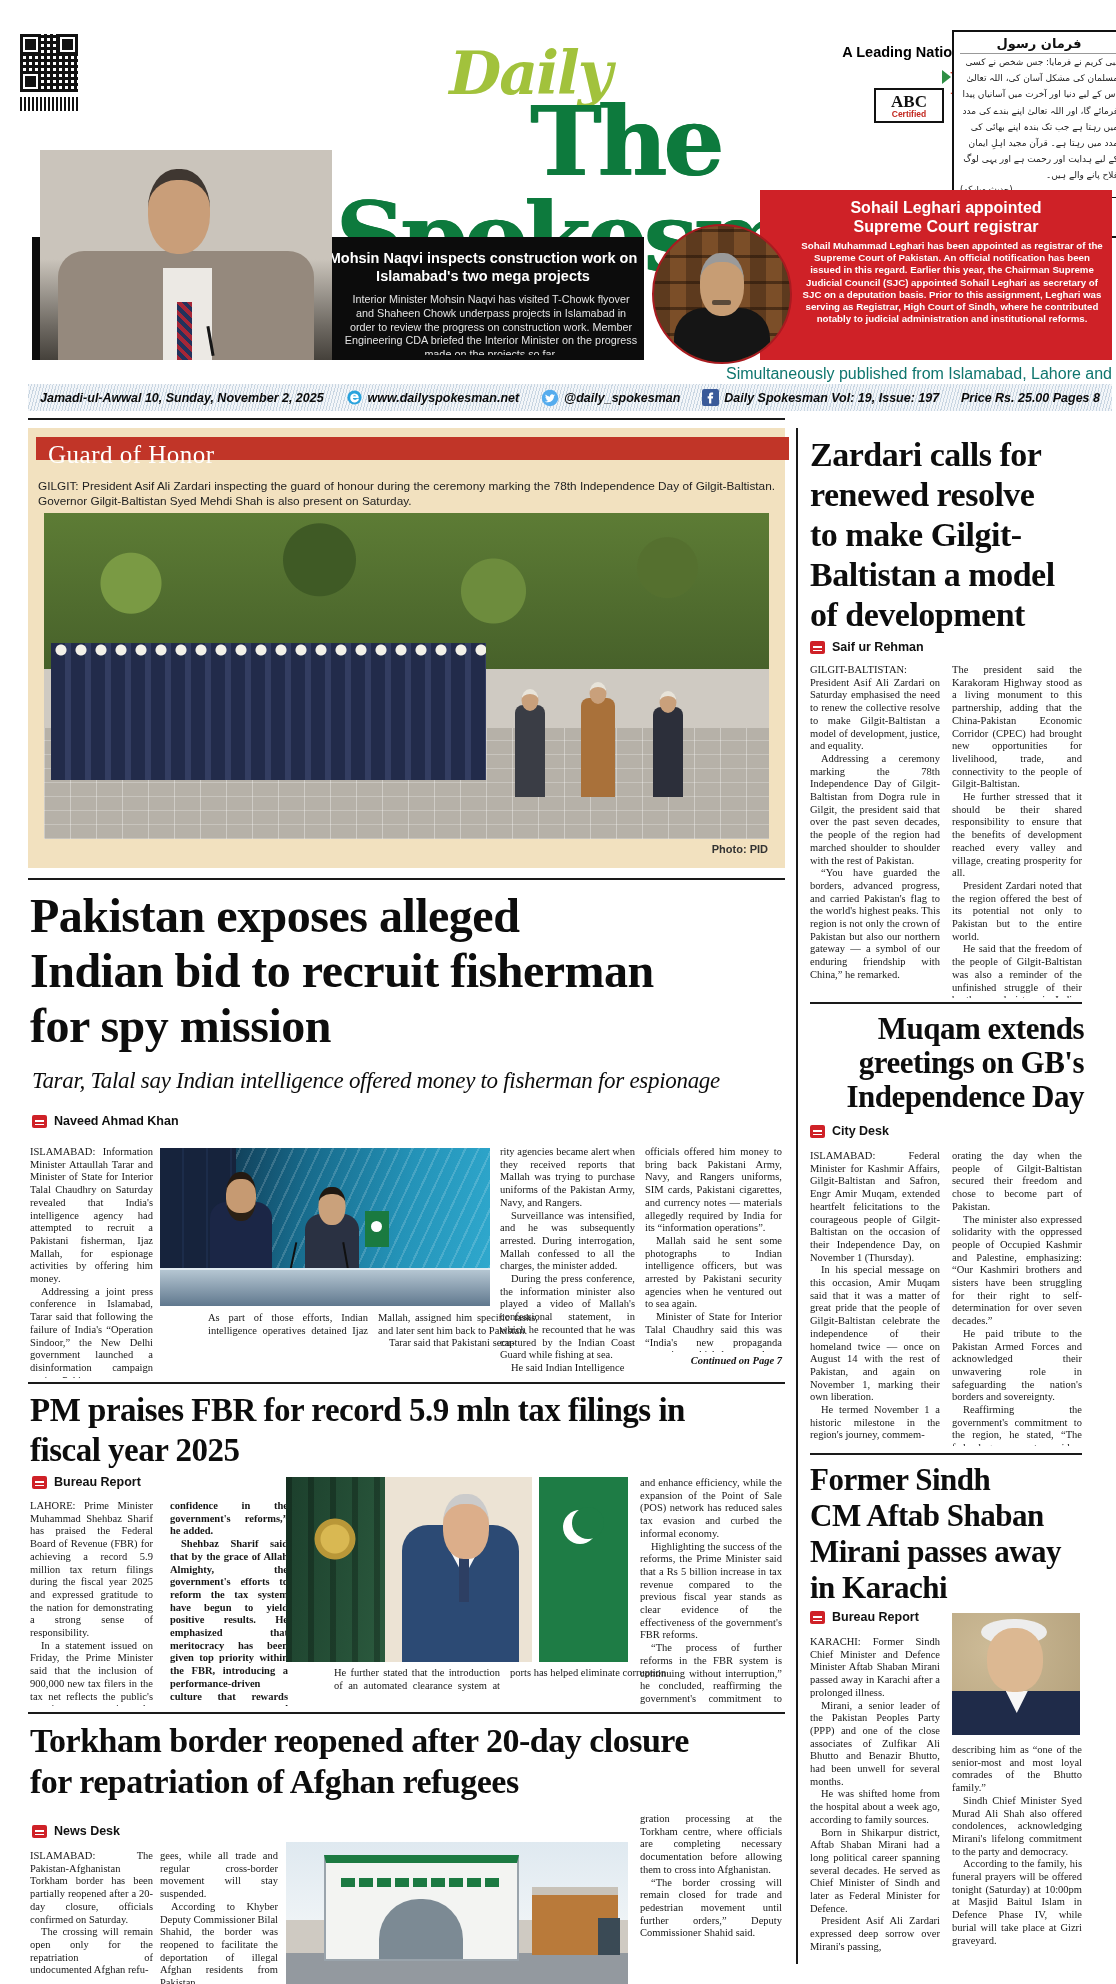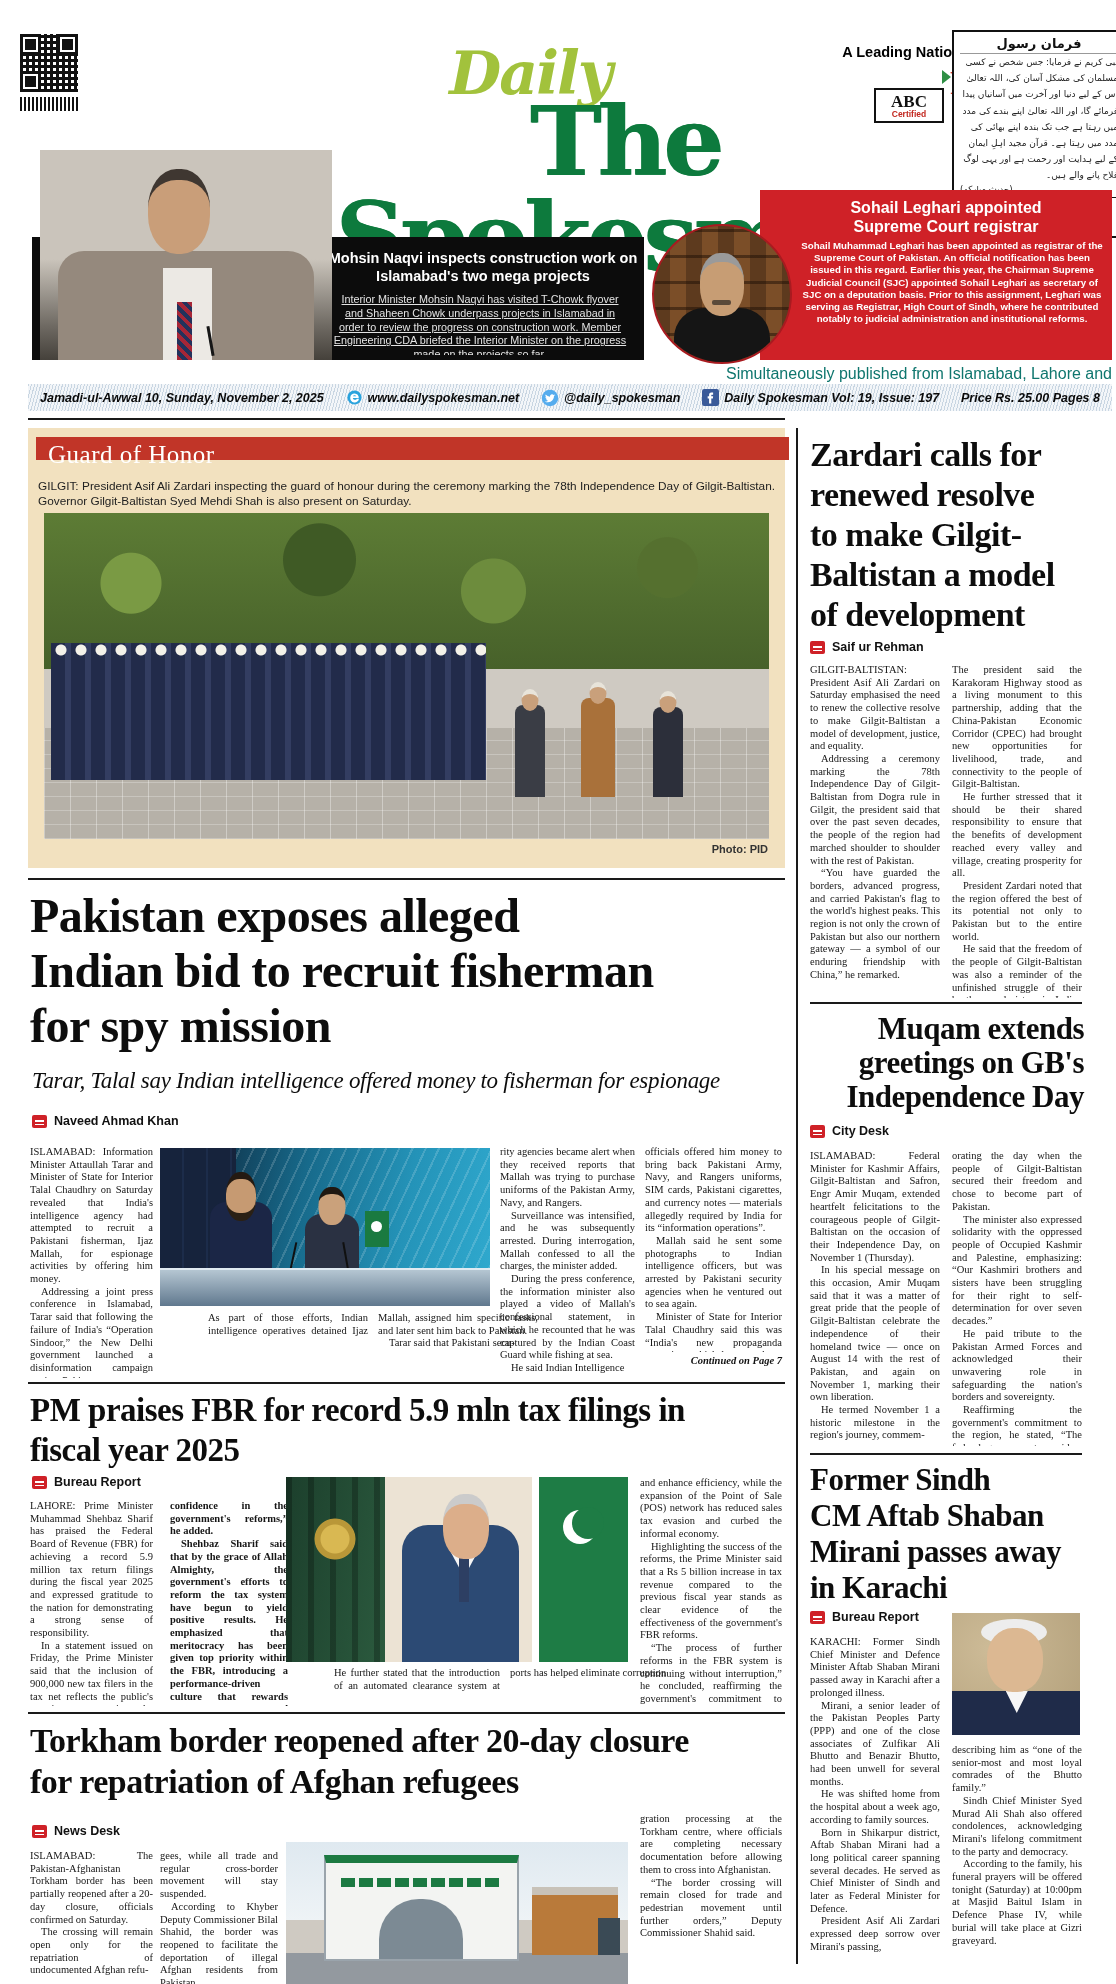--- a/index.html
+++ b/index.html
@@ -200,21 +200,21 @@
     <div class="mn-body"></div>
     <div class="mn-shirt"></div>
     <div class="mn-tie"></div>
     <div class="mn-head"></div>
     <div class="mn-mic"></div>
   </div>
   <div class="abs nq-title sans hl" style="left:328px;top:249px;width:310px;letter-spacing:0;">
       <p>Mohsin Naqvi inspects construction work on</p>
       <p>Islamabad's two mega projects</p>
     </div>
-  <div class="abs nq-body sans" style="left:332px;top:293px;width:296px;height:62px;overflow:hidden;text-decoration:underline;">Interior Minister Mohsin Naqvi has visited T-Chowk flyover and Shaheen Chowk underpass projects in Islamabad in order to review the progress on construction work. Member Engineering CDA briefed the Interior Minister on the progress made on the projects so far.</div>
+  <div class="abs nq-body sans" style="left:343px;top:293px;width:296px;height:62px;overflow:hidden;">Interior Minister Mohsin Naqvi has visited T-Chowk flyover and Shaheen Chowk underpass projects in Islamabad in order to review the progress on construction work. Member Engineering CDA briefed the Interior Minister on the progress made on the projects so far.</div>
 
   <div class="abs redbox" style="left:760px;top:190px;width:352px;height:170px;"></div>
   <div class="abs lg-title sans" style="left:790px;top:198px;width:312px;z-index:3;">
       <p>Sohail Leghari appointed</p>
       <p>Supreme Court registrar</p>
     </div>
   <div class="abs lg-body sans" style="left:800px;top:240px;width:304px;height:116px;overflow:hidden;z-index:3;">Sohail Muhammad Leghari has been appointed as registrar of the Supreme Court of Pakistan. An official notification has been issued in this regard. Earlier this year, the Chairman Supreme Judicial Council (SJC) appointed Sohail Leghari as secretary of SJC on a deputation basis. Prior to this assignment, Leghari was serving as Registrar, High Court of Sindh, where he contributed notably to judicial administration and institutional reforms.</div>
   <div class="photo lgc" style="left:652px;top:224px;width:136px;height:136px;z-index:2;">
     <div class="lg-bodyfig"></div>
     <div class="lg-headfig"></div>

